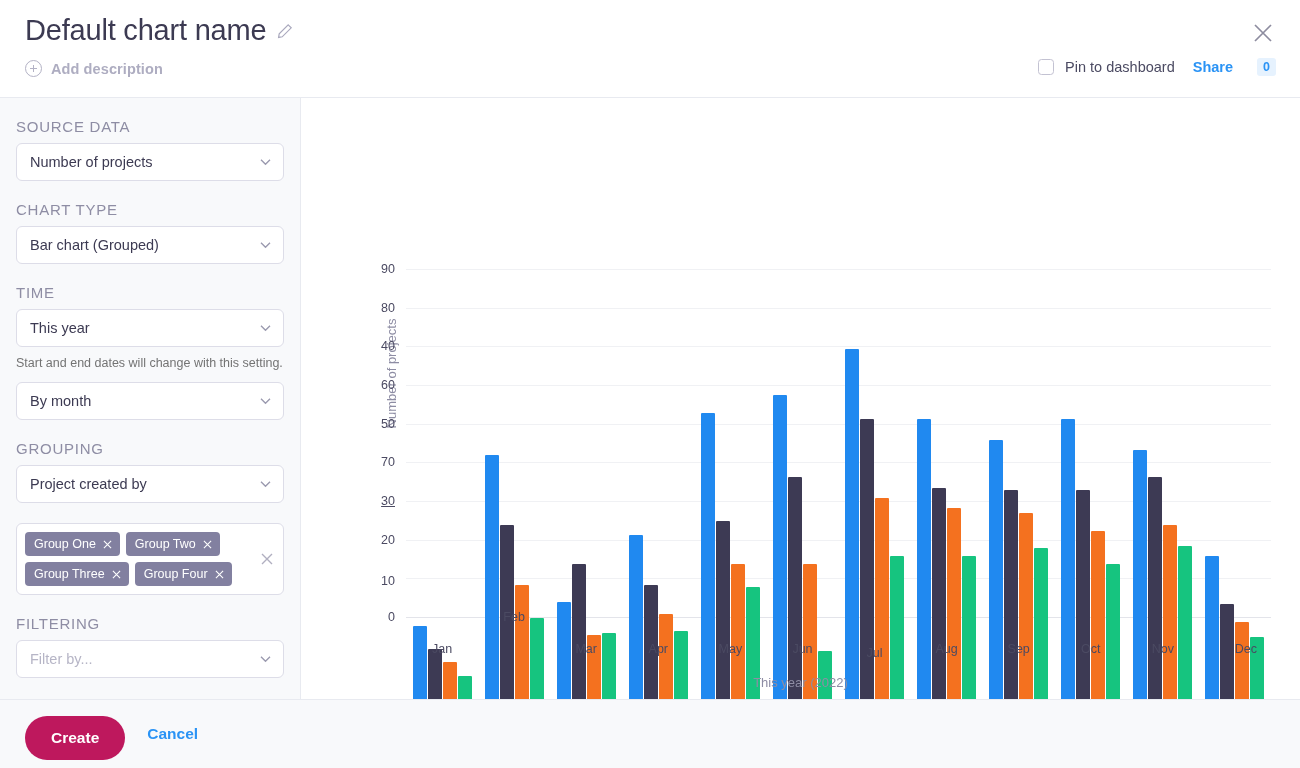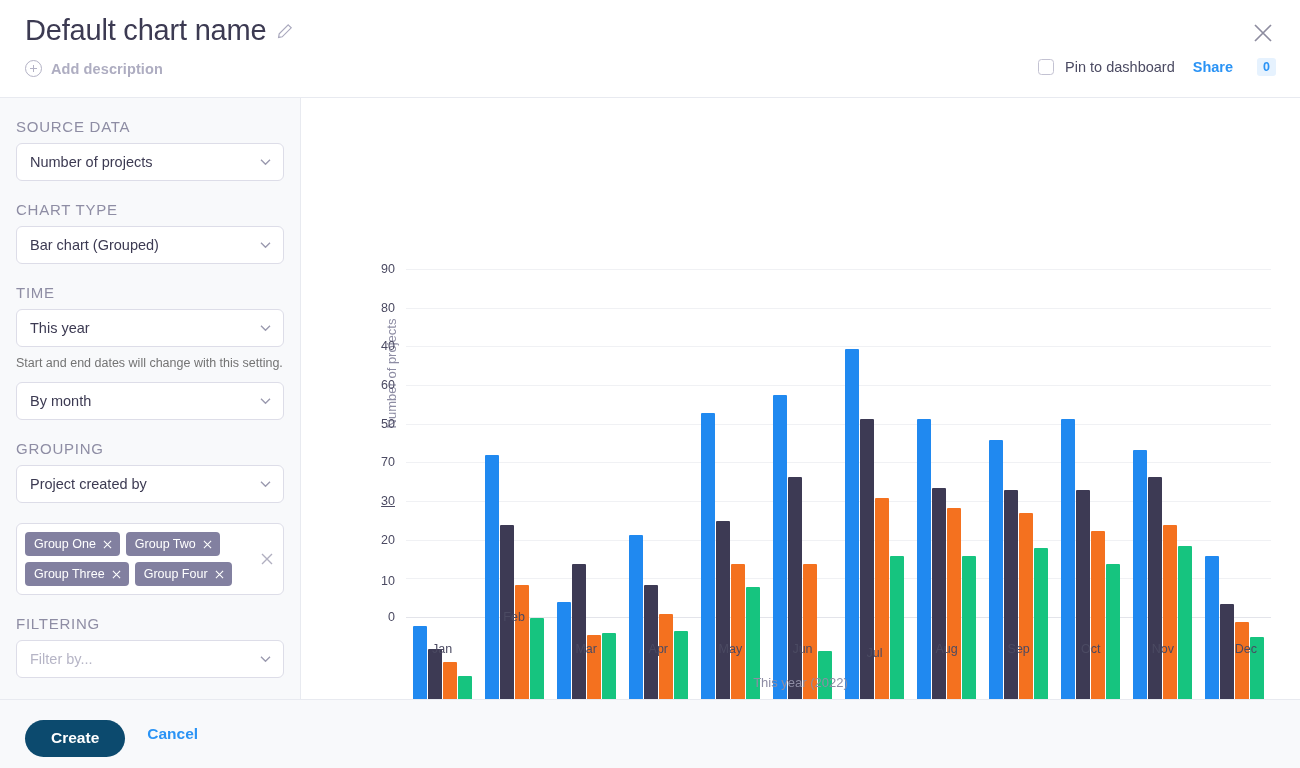--- a/index.html
+++ b/index.html
@@ -126,22 +126,22 @@
   .legend-dot { width: 11px; height: 11px; border-radius: 50%; flex: none; }
   .legend-text { font-size: 14px; color: #4b4a62; }
 
   
   .footer {
     position: absolute; left: 0; top: 699px; width: 1300px; height: 69px;
     background: #f8f9fb; border-top: 1px solid #e8eaf0; display: flex;
     align-items: center; padding-left: 25px; gap: 22px;
   }
   .btn-create {
-    background: #0c4a6e; color: #ffffff; border: none; border-radius: 22px;
-    font-size: 15.5px; font-weight: bold; padding: 0 26px; height: 37px; cursor: pointer;
+    background: #be185d; color: #ffffff; border: none; border-radius: 22px;
+    font-size: 15.5px; font-weight: bold; padding: 0 26px; height: 44px; cursor: pointer;
     font-family: "Liberation Sans", sans-serif;
     margin-top: 8px;
   }
   .btn-cancel {
     background: none; border: none; color: #2a93f5; font-size: 15.5px; font-weight: bold;
     cursor: pointer; font-family: "Liberation Sans", sans-serif;
   }
 </style>
 </head>
 <body>

